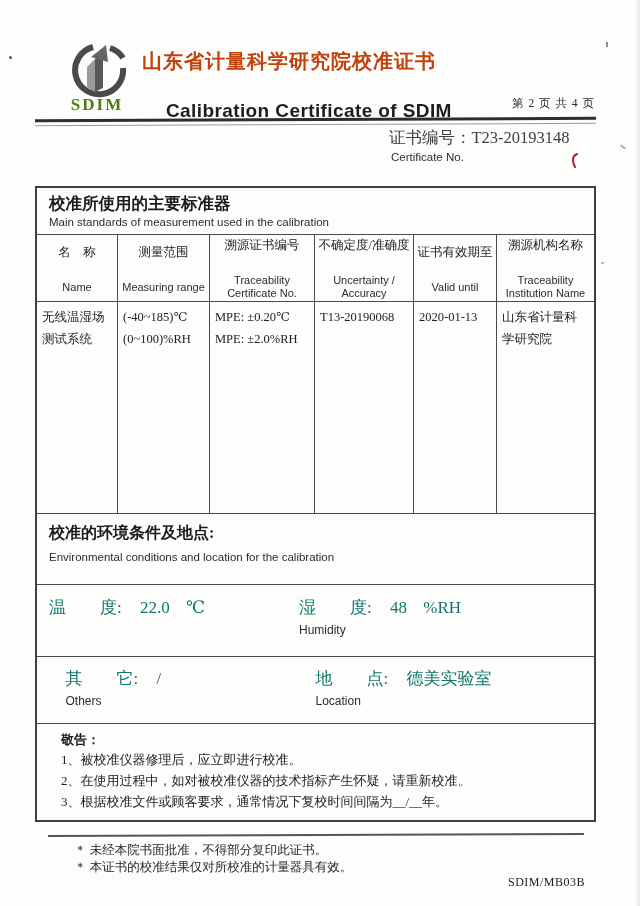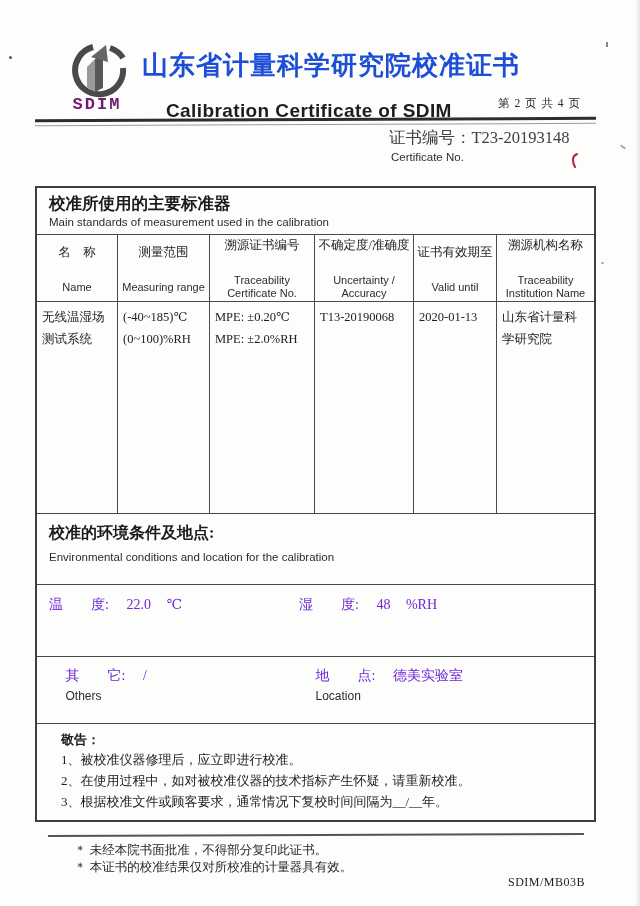--- a/index.html
+++ b/index.html
@@ -7,25 +7,25 @@
     position:relative; width:640px; height:906px; overflow:hidden;
     background:#fdfdfb; color:#222;
     font-family:"Liberation Serif","DejaVu Serif",serif;
   }
   .abs{position:absolute;}
   .sans{font-family:"Liberation Sans","DejaVu Sans",sans-serif;}
 
   
   .logo{left:54px; top:44px; width:86px; text-align:center;}
   .logo-mark{display:block; margin:0 auto;}
-  .logo-text{font-family:Liberation Mono, monospace; font-weight:bold;
-    font-size:17px; letter-spacing:2px; color:#701a75; margin-top:-3px;}
-  .title-cn{left:142px; top:48px; font-size:26px; font-weight:bold; color:#1d4ed8; letter-spacing:1px;}
+  .logo-text{font-family:Liberation Serif, serif; font-weight:bold;
+    font-size:17px; letter-spacing:2px; color:#4d7c0f; margin-top:-3px;}
+  .title-cn{left:142px; top:48px; font-size:20px; font-weight:bold; color:#c2410c; letter-spacing:1px;}
   .title-en{left:166px; top:100px; font-size:19px; font-weight:bold; color:#1d1d1d; letter-spacing:0.4px;}
-  .page-info{left:498px; top:96px; font-size:11.5px; color:#2a2a2a; letter-spacing:1px;text-align:right;}
+  .page-info{left:512px; top:96px; font-size:11.5px; color:#2a2a2a; letter-spacing:1px;text-align:right;}
   .hr-thick{left:35px; top:118px; width:561px; height:3px; background:#2d2d2d; transform:rotate(-0.25deg);}
   .hr-thin{left:35px; top:124px; width:561px; height:1px; background:#9a9a9a; transform:rotate(-0.25deg);}
   .certno{left:389px; top:127px; font-size:16.5px; color:#404040;}
   .certno-en{left:391px; top:151px; font-size:11.5px; color:#2e2e2e;}
 
   
   .main-box{
     left:35px; top:186px; width:561px; height:636px;
     border:2px solid #3f3f3f; box-sizing:border-box;
     display:flex; flex-direction:column;
@@ -46,21 +46,21 @@
     font-size:12.5px; color:#1d1d1d; line-height:1.75;}
   .tbody .cell:last-child{border-right:none;}
 
   .env-title{height:70px; padding:9px 12px 0; box-sizing:border-box;}
   .env-title .cn{font-size:16px; font-weight:bold; color:#1b1b1b;}
   .env-title .en{font-size:11.5px; color:#2c2c2c; margin-top:7px;}
 
   .env-row{height:72px; border-top:1.5px solid #4a4a4a; box-sizing:border-box;
     display:flex; padding:11px 12px 0;}
   .cond{width:250px;}
-  .cond .line1{font-size:14px; color:#6d28d9;}
+  .cond .line1{font-size:17px; color:#0f766e;}
   .cond .line1 .val{margin-left:14px;}
   .cond .line1 .unit{margin-left:12px;}
   .cond .en{font-size:12px; color:#2c2c2c; margin-top:4px;}
   .others-row{height:67px; border-top:1.5px solid #4a4a4a; box-sizing:border-box;
     display:flex; padding:10px 12px 0;justify-content:center;}
 
   .notice{flex:1; border-top:1.5px solid #4a4a4a; box-sizing:border-box; padding:7px 24px 0;}
   .notice .ntitle{font-size:13px; font-weight:bold; color:#1c1c1c;}
   .notice .nitem{font-size:13px; color:#1d1d1d; line-height:1.62;}
 
@@ -170,20 +170,21 @@
           <span class="val">22.0</span>
           <span class="unit">℃</span>
         </div>
       </div>
       <div class="cond">
         <div class="line1">
           <span>湿　　度:</span>
           <span class="val">48</span>
           <span class="unit">%RH</span>
         </div>
+        <div class="en sans">Humidity</div>
       </div>
     </div>
 
     <div class="others-row">
       <div class="cond">
         <div class="line1">
           <span>其　　它:</span>
           <span class="val">/</span>
         </div>
         <div class="en sans">Others</div>

